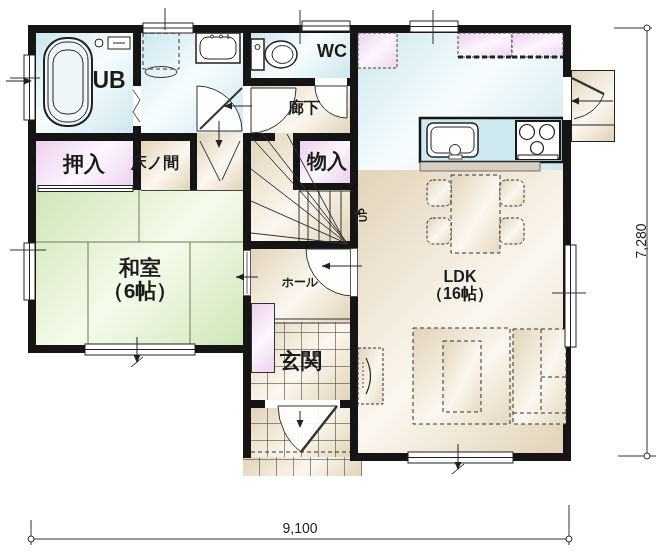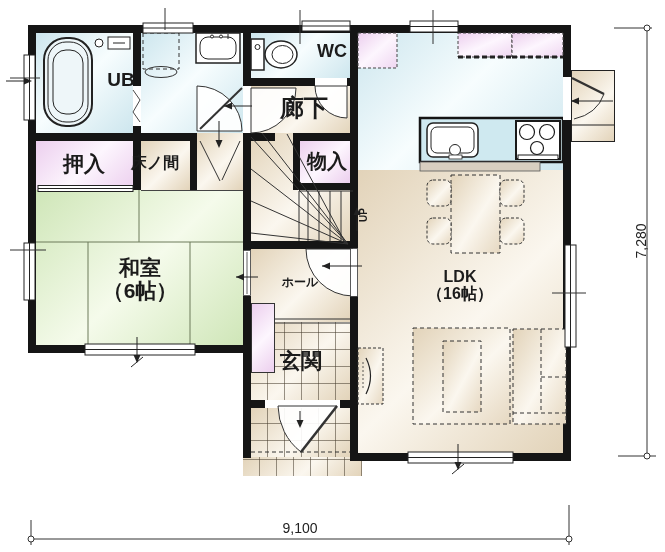--- a/index.html
+++ b/index.html
@@ -285,23 +285,23 @@
       <path d="M31,520 V545 M569,505 V545"></path>
       <circle cx="31" cy="539" r="3" fill="#fff"></circle>
       <circle cx="569" cy="539" r="3" fill="#fff"></circle>
       <path d="M647,28 V456"></path>
       <path d="M614,28 H652 M618,456 H656"></path>
       <circle cx="647" cy="28" r="3" fill="#fff"></circle>
       <circle cx="647" cy="456" r="3" fill="#fff"></circle>
     </g>
   </svg>
 
-  <div class="lbl" style="left:121px;top:80px;font-size:19px">UB</div>
+  <div class="lbl" style="left:109px;top:80px;font-size:23px">UB</div>
   <div class="lbl" style="left:332px;top:52px;font-size:18px">WC</div>
-  <div class="lbl" style="left:304px;top:108px;font-size:24px">廊下</div>
+  <div class="lbl" style="left:304px;top:108px;font-size:16px">廊下</div>
   <div class="lbl" style="left:84px;top:164px;font-size:21px">押入</div>
   <div class="lbl" style="left:155px;top:163px;font-size:16px">床ノ間</div>
   <div class="lbl" style="left:327px;top:162px;font-size:20px">物入</div>
   <div class="lbl" style="left:140px;top:280px;font-size:21px">和室
 （6帖）</div>
   <div class="lbl" style="left:300px;top:282px;font-size:12px">ホール</div>
   <div class="lbl" style="left:301px;top:361px;font-size:21px">玄関</div>
   <div class="lbl" style="left:460px;top:285px;font-size:16px">LDK
 （16帖）</div>
   <div class="lbl rot" style="left:364px;top:215px;font-size:10px">UP</div>

